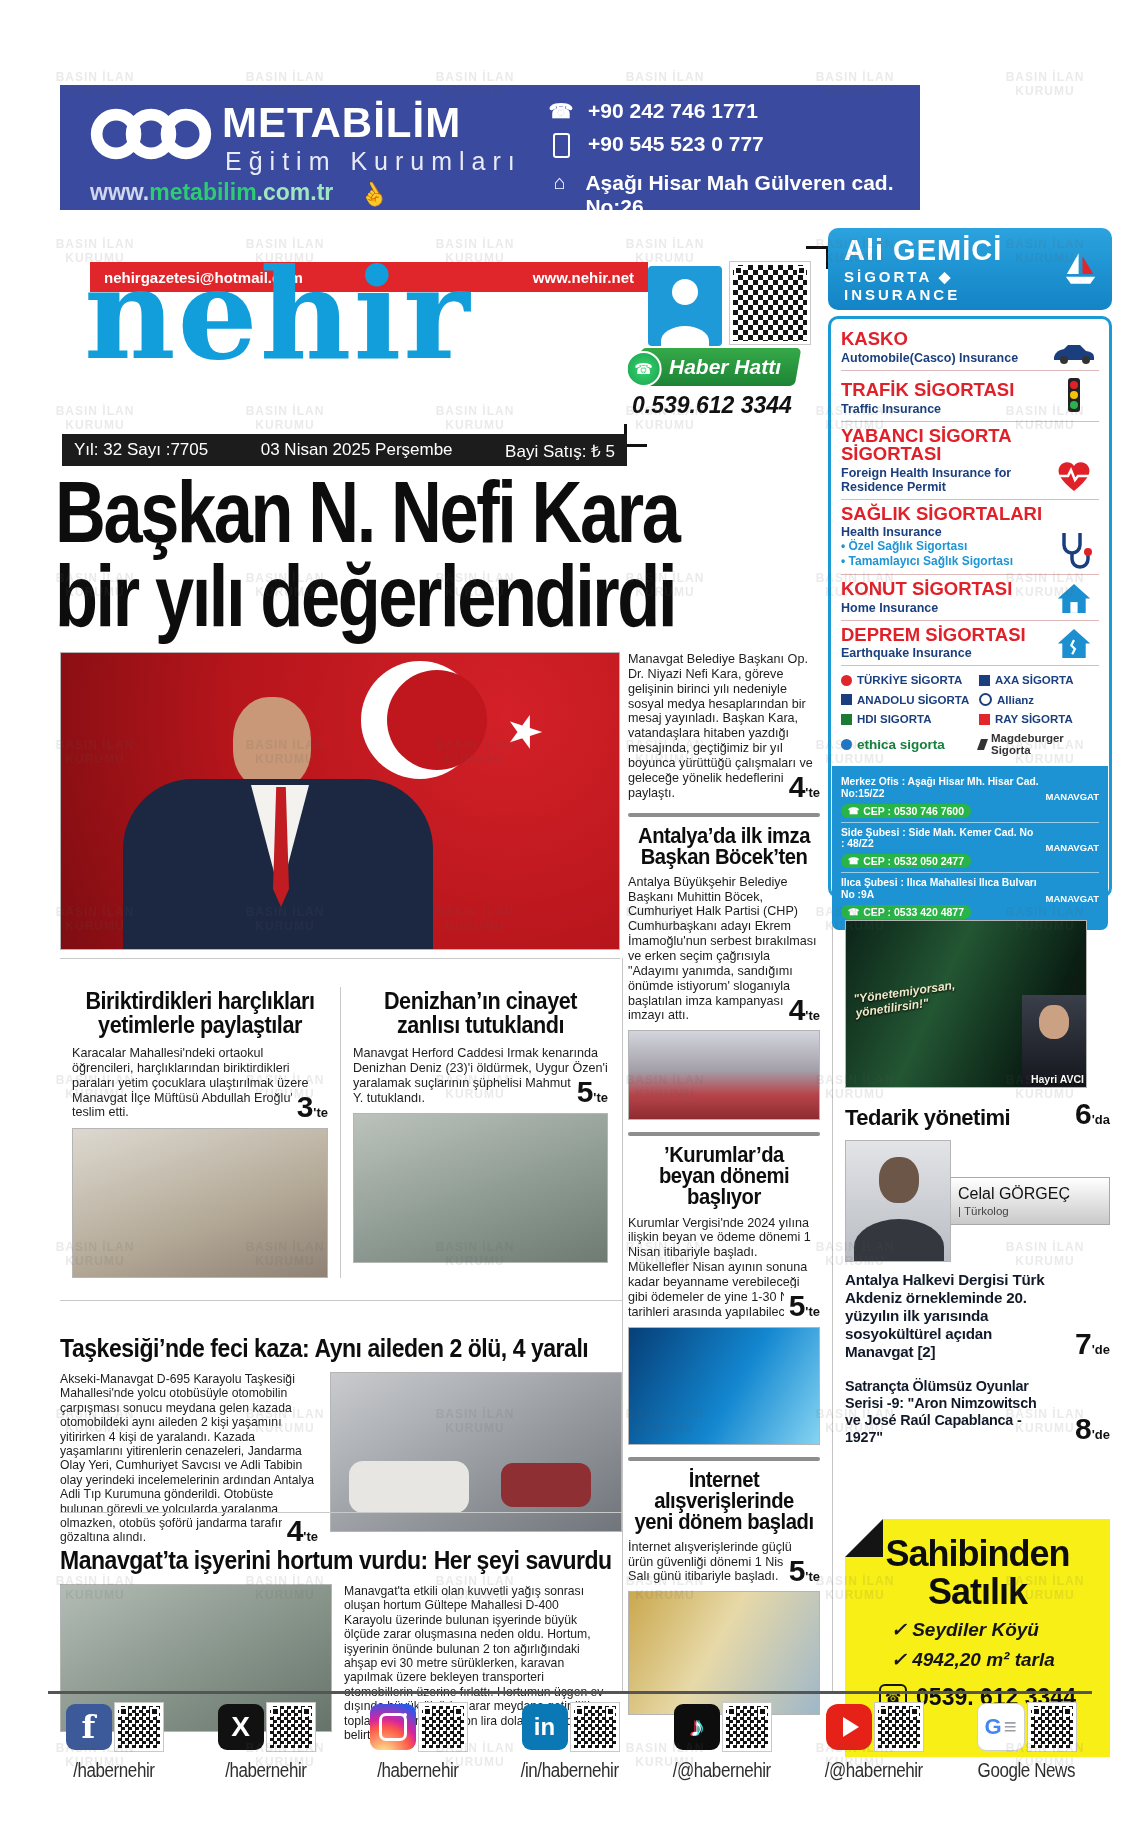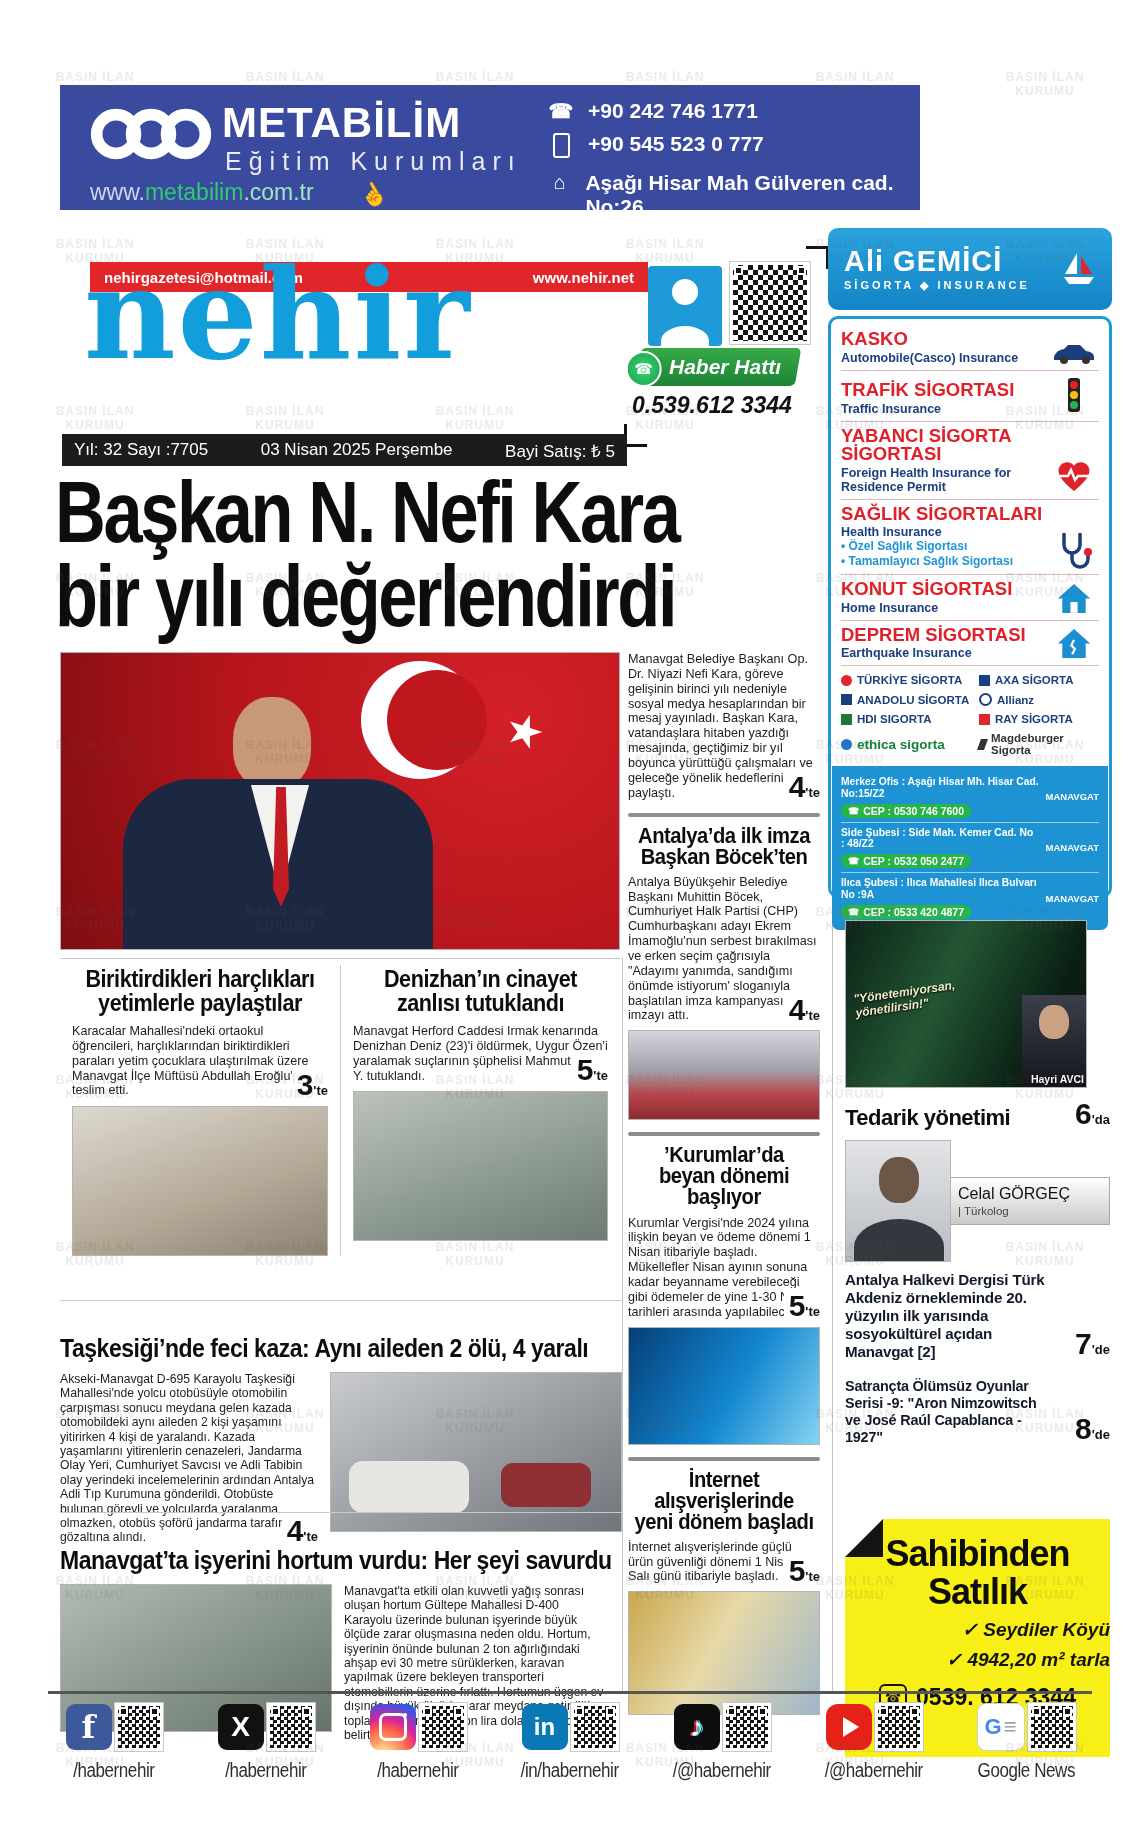--- a/index.html
+++ b/index.html
@@ -12,21 +12,21 @@
             grid-template-columns:repeat(6,1fr);}
   .wm{align-self:center;justify-self:center;font-size:12px;font-weight:bold;
       color:rgba(90,90,90,.13);letter-spacing:1px;text-align:center;width:90px;}
 
   
   .banner{left:60px;top:85px;width:860px;height:125px;background:#3a4a9e;display:flex;}
   .banner-left{position:relative;width:470px;height:100%;}
   .mlogo{position:absolute;left:28px;top:16px;width:126px;height:66px;}
   .brand{position:absolute;left:162px;top:14px;font-size:42px;font-weight:bold;color:#fff;letter-spacing:1px;}
   .brand-sub{position:absolute;left:165px;top:62px;font-size:25px;color:#e8eaf5;letter-spacing:7px;}
-  .site{position:absolute;left:30px;bottom:4px;font-size:23px;font-weight:normal;}
+  .site{position:absolute;left:30px;bottom:4px;font-size:23px;font-weight:bold;}
   .site .w{color:#cfd6ee;} .site .m{color:#2ecc71;} .site .t{color:#9fe7c0;}
   .hand{position:absolute;left:300px;bottom:2px;color:#fff;font-size:22px;transform:rotate(-30deg);}
   .banner-right{flex:1;padding:14px 0 0 18px;color:#fff;}
   .b-row{display:flex;align-items:flex-start;gap:14px;margin-bottom:9px;font-size:21px;font-weight:bold;}
   .b-ic{width:26px;text-align:center;font-size:20px;color:#fff;}
   .mob-ic{display:inline-block;width:13px;height:21px;border:2px solid #fff;border-radius:3px;position:relative;top:1px;}
 
   
   .red-bar{left:90px;top:262px;width:558px;height:30px;background:#e0262b;color:#fff;display:flex;
            justify-content:space-between;align-items:center;padding:0 14px;box-sizing:border-box;
@@ -81,21 +81,21 @@
             color:#0d0d0d;margin:2px 0 7px;transform:scaleX(.94);transform-origin:center;}
   .mid-photo{width:100%;margin-top:7px;}
   .crowd{height:90px;background:linear-gradient(180deg,#d3d5dd 0%,#a39fa9 45%,#b7454b 72%,#8e2b30 100%);}
   .bluewave{height:118px;background:linear-gradient(120deg,#063f78 0%,#1387d0 55%,#86d4f2 100%);}
   .shop{height:124px;background:linear-gradient(120deg,#caa84e 0%,#e7d9a8 45%,#9fb7c9 100%);}
 
   .vrule{width:1px;background:#c4c4c4;}
 
   
   .left-two{left:60px;top:958px;width:560px;display:grid;grid-template-columns:1fr 1fr;gap:0 0;
-            border-top:1px solid #c9c9c9;padding-top:6px;box-sizing:border-box;}
+            border-top:1px solid #c9c9c9;padding-top:28px;box-sizing:border-box;}
   .lt-col{padding:0 12px;} .lt-col+.lt-col{border-left:1px solid #c9c9c9;}
   .sec-head{font-size:24px;font-weight:bold;letter-spacing:-.5px;line-height:1;text-align:center;
             color:#0d0d0d;margin:2px 0 9px;transform:scaleX(.9);transform-origin:center;}
   .lt-photo{width:100%;height:150px;margin-top:8px;}
   .p-harclik{background:linear-gradient(160deg,#ddd9d0 0%,#b3a896 60%,#8d8274 100%);}
   .p-denizhan{background:linear-gradient(160deg,#bcc2bc 0%,#8a9890 60%,#6d7b72 100%);}
 
   
   .kaza{left:60px;top:1300px;width:562px;border-top:1px solid #c9c9c9;padding-top:8px;}
   .one-head{font-size:25px;font-weight:bold;letter-spacing:-.5px;color:#0d0d0d;
@@ -106,21 +106,21 @@
   .p-kaza::before{content:"";position:absolute;left:18px;bottom:18px;width:120px;height:52px;border-radius:14px;background:#e8e6e2;}
   .p-kaza::after{content:"";position:absolute;right:30px;bottom:24px;width:90px;height:44px;border-radius:12px;background:#8e2f33;}
   .hortum{left:60px;top:1512px;width:562px;border-top:1px solid #c9c9c9;padding-top:8px;}
   .p-hortum{width:272px;height:148px;background:linear-gradient(150deg,#b2bcb4 0%,#87948a 55%,#66736a 100%);}
   .hortum .body-txt{width:266px;font-size:12.2px;}
 
   
   .sb-head{left:828px;top:228px;width:284px;height:82px;border-radius:10px;box-sizing:border-box;
            background:linear-gradient(#2ba3de,#1384c6);display:flex;align-items:center;padding:0 12px 0 16px;}
   .sb-name{color:#fff;font-size:29px;font-weight:bold;letter-spacing:1px;line-height:1;}
-  .sb-tag{color:#fff;font-size:11px;font-weight:bold;letter-spacing:3px;margin-top:3px;}
+  .sb-tag{color:#fff;font-size:15px;font-weight:bold;letter-spacing:3px;margin-top:3px;}
   .boat{margin-left:auto;}
   .sb-body{left:828px;top:316px;width:284px;height:582px;border:3px solid #1c9ad6;border-radius:10px;
            box-sizing:border-box;background:#fff;padding:6px 10px 0;}
   .prod{display:flex;align-items:flex-end;border-bottom:1.5px solid #e0b9ba;padding:5px 0;}
   .prod:last-of-type{border-bottom:none;}
   .prod-txt{flex:1;min-width:0;}
   .kasko-t{font-size:37px;line-height:.9;}
   .prod-title{color:#e1212a;font-weight:bold;font-size:18.5px;line-height:1;}
   .prod-sub{color:#1b3f7e;font-weight:bold;font-size:12.5px;margin-top:2px;}
   .prod-b{color:#1e95d4;font-weight:bold;font-size:12px;line-height:1.25;}
@@ -164,21 +164,21 @@
   .nb-name{font-size:16px;font-weight:normal;color:#111;}
   .nb-role{font-size:11.5px;color:#444;margin-top:2px;}
   .col-text{display:flex;align-items:flex-end;gap:20px;margin-top:9px;}
   .col-text p{margin:0;flex:1;font-size:15.2px;font-weight:bold;line-height:1.18;color:#121a2a;letter-spacing:-.2px;}
 
   
   .ad{left:845px;top:1437px;width:265px;height:238px;background:#f7ef16;position:relative;
       box-sizing:border-box;padding-top:16px;text-align:center;}
   .fold{position:absolute;left:0;top:0;width:0;height:0;border-top:38px solid #fff;border-right:38px solid #141414;}
   .ad-title{font-size:36px;font-weight:bold;letter-spacing:-1px;line-height:1.05;color:#0d0d0d;}
-  .ad-item{font-size:19px;font-weight:bold;font-style:italic;color:#141414;margin-top:7px;text-align:right;padding-left:46px;}
+  .ad-item{font-size:19px;font-weight:bold;font-style:italic;color:#141414;margin-top:7px;text-align:left;padding-left:46px;}
   .ad-phone{display:flex;align-items:center;justify-content:center;gap:9px;margin-top:13px;}
   .ad-ph-ic{width:24px;height:24px;border:2.5px solid #141414;border-radius:6px;display:flex;align-items:center;
             justify-content:center;font-size:13px;color:#141414;}
   .ad-ph-num{font-size:23px;font-weight:bold;color:#0d0d0d;}
 
   
   .f-rule{left:48px;top:1691px;width:1044px;height:2.5px;background:#555;}
   .footer{left:48px;top:1703px;width:1044px;display:flex;justify-content:space-between;}
   .f-entry{display:flex;flex-direction:column;align-items:center;width:132px;}
   .f-icons{display:flex;gap:3px;align-items:center;}

